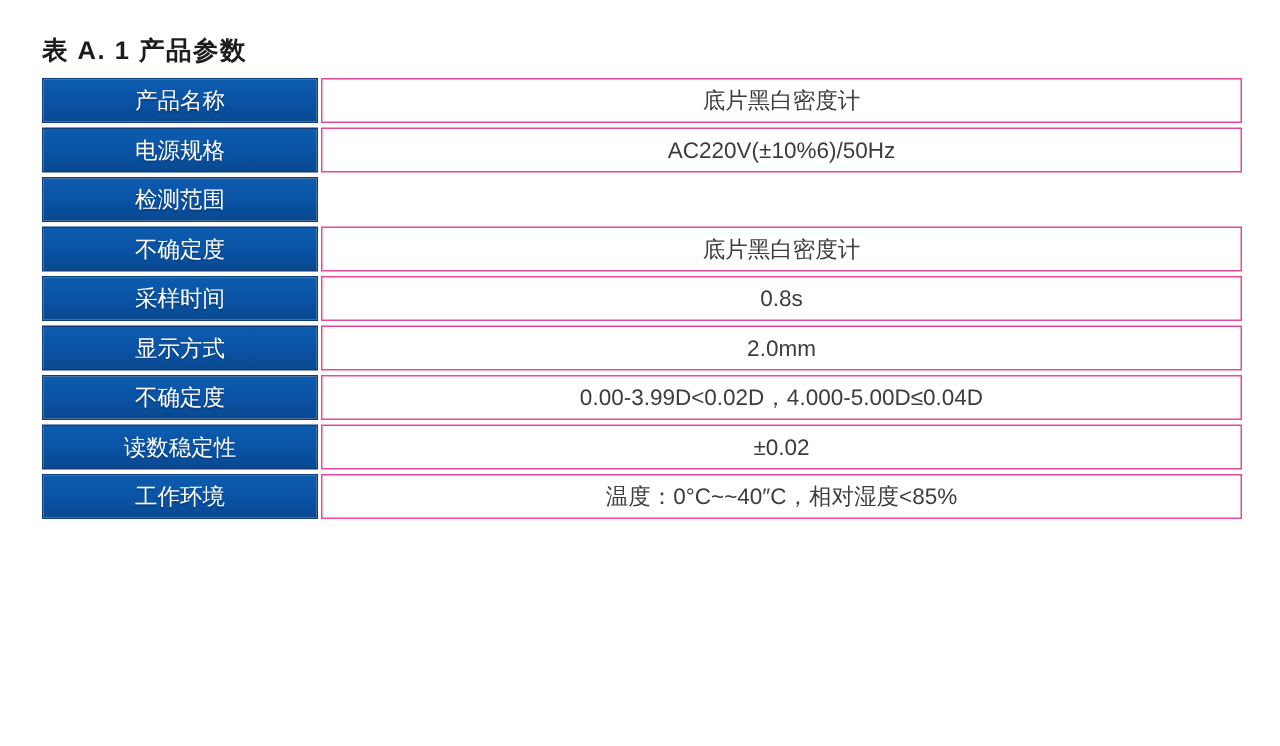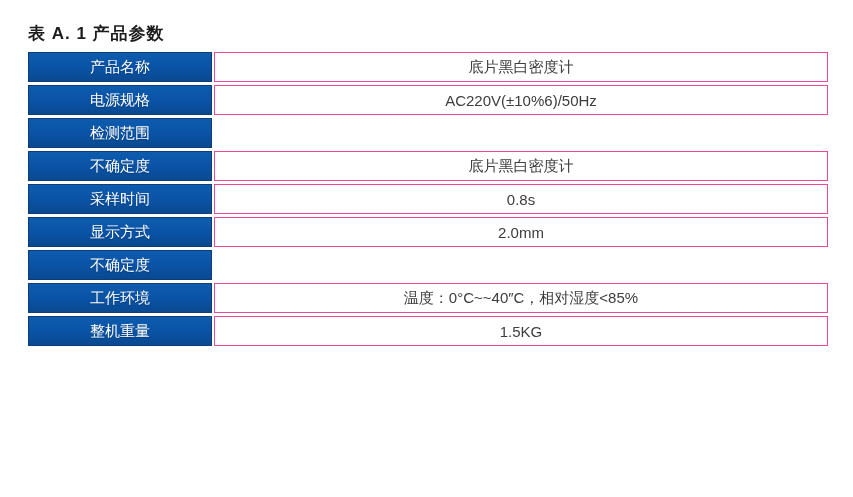--- a/index.html
+++ b/index.html
@@ -86,23 +86,24 @@
       <div class="row">
         <div class="label-cell">采样时间</div>
         <div class="value-cell">0.8s</div>
       </div>
       <div class="row">
         <div class="label-cell">显示方式</div>
         <div class="value-cell">2.0mm</div>
       </div>
       <div class="row">
         <div class="label-cell">不确定度</div>
+        <div class="value-cell">0.00-3.99D&lt;0.02D，4.000-5.00D≤0.04D</div>
+      </div>
+      <div class="row">
+        <div class="label-cell">读数稳定性</div>
+        <div class="value-cell">±0.02</div>
       </div>
       <div class="row">
         <div class="label-cell">工作环境</div>
         <div class="value-cell">温度：0°C~~40″C，相对湿度&lt;85%</div>
       </div>
-      <div class="row">
-        <div class="label-cell">整机重量</div>
-        <div class="value-cell">1.5KG</div>
-      </div>
     </div>
 </div>
 
 </body></html>

